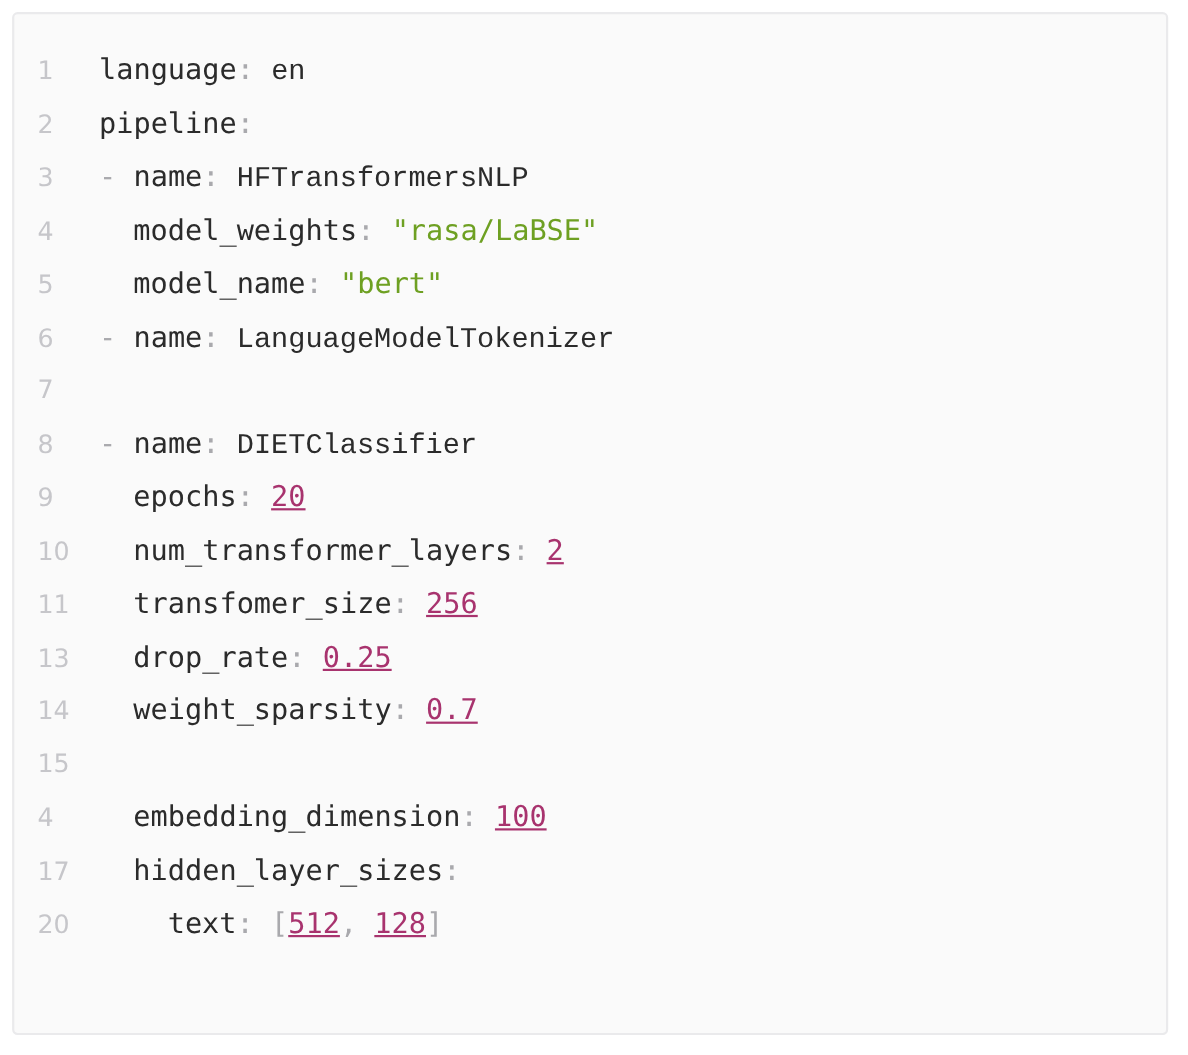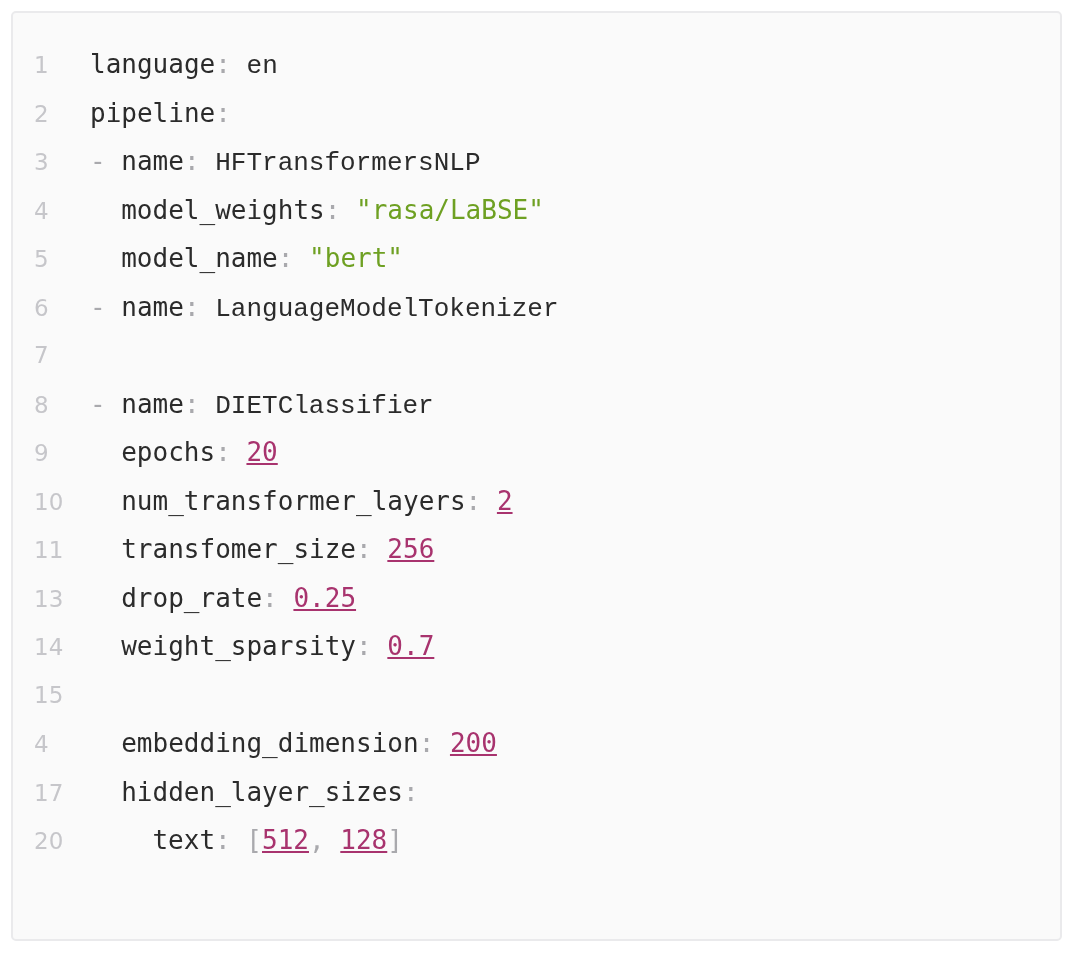--- a/index.html
+++ b/index.html
@@ -66,17 +66,17 @@
       <div class="code-line"><span class="line-num">5</span><span class="line-content"><span class="tk-plain">  </span><span class="tk-key">model_name</span><span class="tk-punc">: </span><span class="tk-str">"bert"</span></span></div>
       <div class="code-line"><span class="line-num">6</span><span class="line-content"><span class="tk-punc">- </span><span class="tk-key">name</span><span class="tk-punc">: </span><span class="tk-plain">LanguageModelTokenizer</span></span></div>
       <div class="code-line"><span class="line-num">7</span></div>
       <div class="code-line"><span class="line-num">8</span><span class="line-content"><span class="tk-punc">- </span><span class="tk-key">name</span><span class="tk-punc">: </span><span class="tk-plain">DIETClassifier</span></span></div>
       <div class="code-line"><span class="line-num">9</span><span class="line-content"><span class="tk-plain">  </span><span class="tk-key">epochs</span><span class="tk-punc">: </span><span class="tk-num">20</span></span></div>
       <div class="code-line"><span class="line-num">10</span><span class="line-content"><span class="tk-plain">  </span><span class="tk-key">num_transformer_layers</span><span class="tk-punc">: </span><span class="tk-num">2</span></span></div>
       <div class="code-line"><span class="line-num">11</span><span class="line-content"><span class="tk-plain">  </span><span class="tk-key">transfomer_size</span><span class="tk-punc">: </span><span class="tk-num">256</span></span></div>
       <div class="code-line"><span class="line-num">13</span><span class="line-content"><span class="tk-plain">  </span><span class="tk-key">drop_rate</span><span class="tk-punc">: </span><span class="tk-num">0.25</span></span></div>
       <div class="code-line"><span class="line-num">14</span><span class="line-content"><span class="tk-plain">  </span><span class="tk-key">weight_sparsity</span><span class="tk-punc">: </span><span class="tk-num">0.7</span></span></div>
       <div class="code-line"><span class="line-num">15</span></div>
-      <div class="code-line"><span class="line-num">4</span><span class="line-content"><span class="tk-plain">  </span><span class="tk-key">embedding_dimension</span><span class="tk-punc">: </span><span class="tk-num">200</span></span></div>
+      <div class="code-line"><span class="line-num">4</span><span class="line-content"><span class="tk-plain">  </span><span class="tk-key">embedding_dimension</span><span class="tk-punc">: </span><span class="tk-num">100</span></span></div>
       <div class="code-line"><span class="line-num">17</span><span class="line-content"><span class="tk-plain">  </span><span class="tk-key">hidden_layer_sizes</span><span class="tk-punc">:</span></span></div>
       <div class="code-line"><span class="line-num">20</span><span class="line-content"><span class="tk-plain">    </span><span class="tk-key">text</span><span class="tk-punc">: </span><span class="tk-punc">[</span><span class="tk-num">512</span><span class="tk-punc">, </span><span class="tk-num">128</span><span class="tk-punc">]</span></span></div>
     </div>
 </div>
 
 </body></html>

